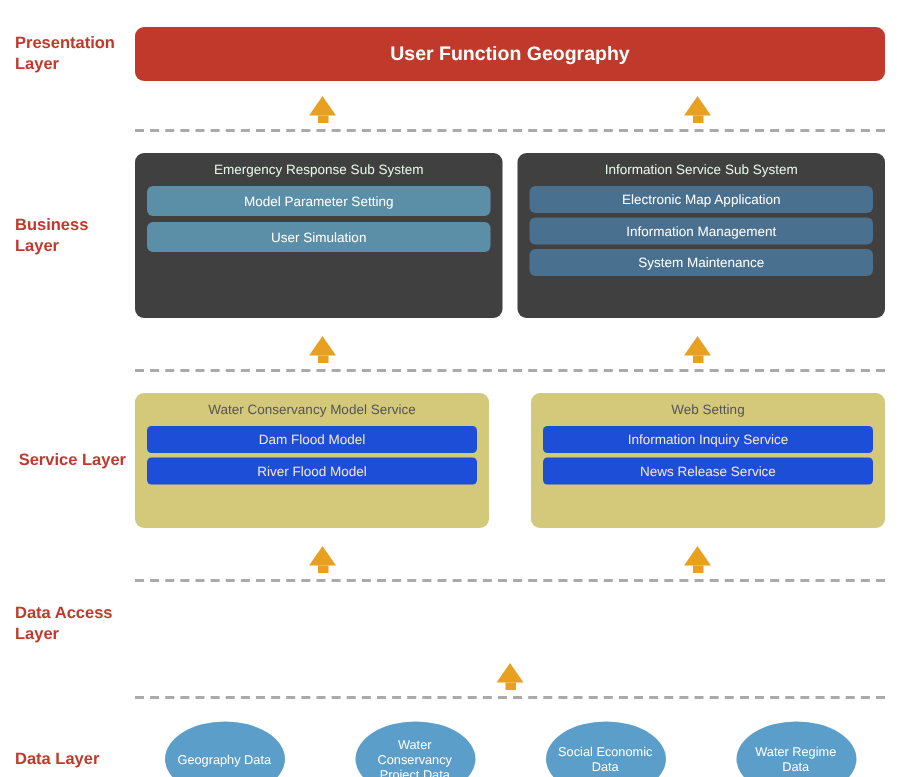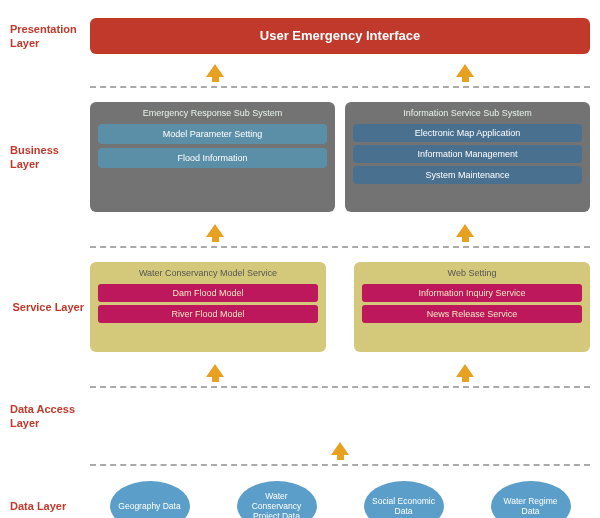--- a/index.html
+++ b/index.html
@@ -72,21 +72,21 @@
       height: 130px;
       margin-bottom: 2px;
     }
     .biz-content {
       display: flex;
       gap: 10px;
       height: 120px;
       padding: 5px 0;
     }
     .subsystem-box {
-      background: #737373;
+      background: #404040;
       border-radius: 6px;
       padding: 6px 8px;
       flex: 1;
       position: relative;
     }
     .subsystem-title {
       color: #e8f5e9;
       font-size: 9px;
       margin-bottom: 6px;
       text-align: center;
@@ -128,21 +128,21 @@
       flex: 1;
       position: relative;
     }
     .svc-title {
       color: #555;
       font-size: 9px;
       margin-bottom: 6px;
       text-align: center;
     }
     .svc-module {
-      background: #be185d;
+      background: #1d4ed8;
       border-radius: 3px;
       color: #f5e8c0;
       font-size: 9px;
       padding: 4px 8px;
       margin-bottom: 3px;
       text-align: center;
     }
 
     
     .dal-layer {
@@ -202,21 +202,21 @@
     }
   </style>
 </head>
 <body>
 
 <div class="diagram-container">
 
   <div class="layer-row pres-layer">
     <div class="layer-label" style="color:#c0392b; font-size:11px; font-weight:bold;">Presentation<br>Layer</div>
     <div class="layer-content">
-      <div class="pres-box">User Emergency Interface</div>
+      <div class="pres-box">User Function Geography</div>
     </div>
   </div>
 
   <div class="arrows-row" style="height:18px; display:flex; justify-content:space-around; padding-left:80px;">
     <div class="full-arrow" style="display:flex;flex-direction:column;align-items:center;">
       <div style="width:0;height:0;border-left:9px solid transparent;border-right:9px solid transparent;border-bottom:13px solid #e8a020;"></div>
       <div style="width:7px;height:5px;background:#e8a020;"></div>
     </div>
     <div class="full-arrow" style="display:flex;flex-direction:column;align-items:center;">
       <div style="width:0;height:0;border-left:9px solid transparent;border-right:9px solid transparent;border-bottom:13px solid #e8a020;"></div>
@@ -229,21 +229,21 @@
     <div class="dotted-sep" style="flex:1;"></div>
   </div>
 
   <div class="layer-row biz-layer">
     <div class="layer-label" style="color:#c0392b;font-size:11px;font-weight:bold;">Business Layer</div>
     <div class="layer-content biz-content">
 
       <div class="subsystem-box">
         <div class="subsystem-title">Emergency Response Sub System</div>
         <div class="module-box">Model Parameter Setting</div>
-        <div class="module-box">Flood Information</div>
+        <div class="module-box">User Simulation</div>
       </div>
 
       <div class="subsystem-box">
         <div class="subsystem-title">Information Service Sub System</div>
         <div class="module-box-stacked">Electronic Map Application</div>
         <div class="module-box-stacked">Information Management</div>
         <div class="module-box-stacked">System Maintenance</div>
       </div>
     </div>
   </div>

